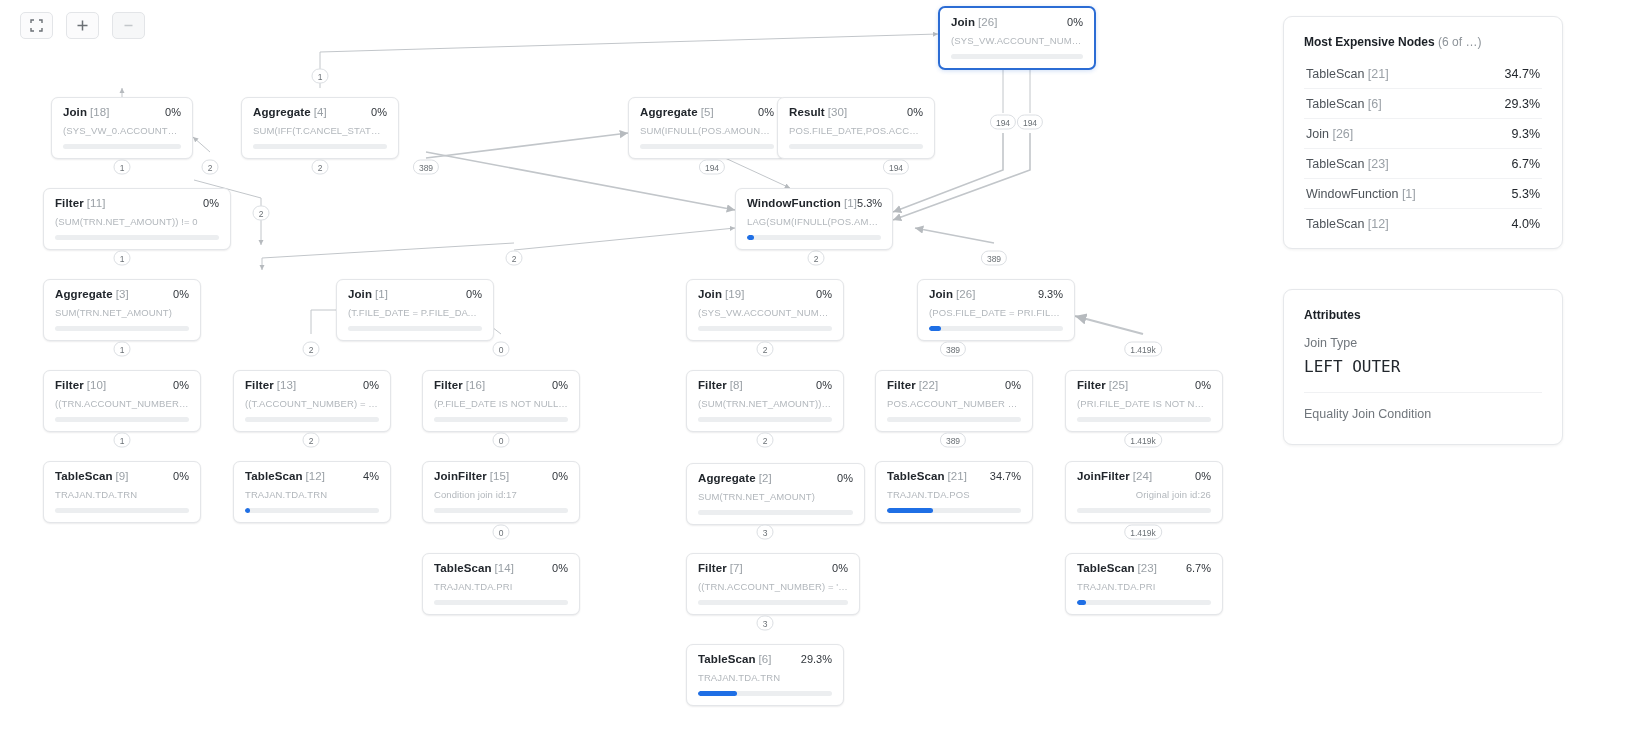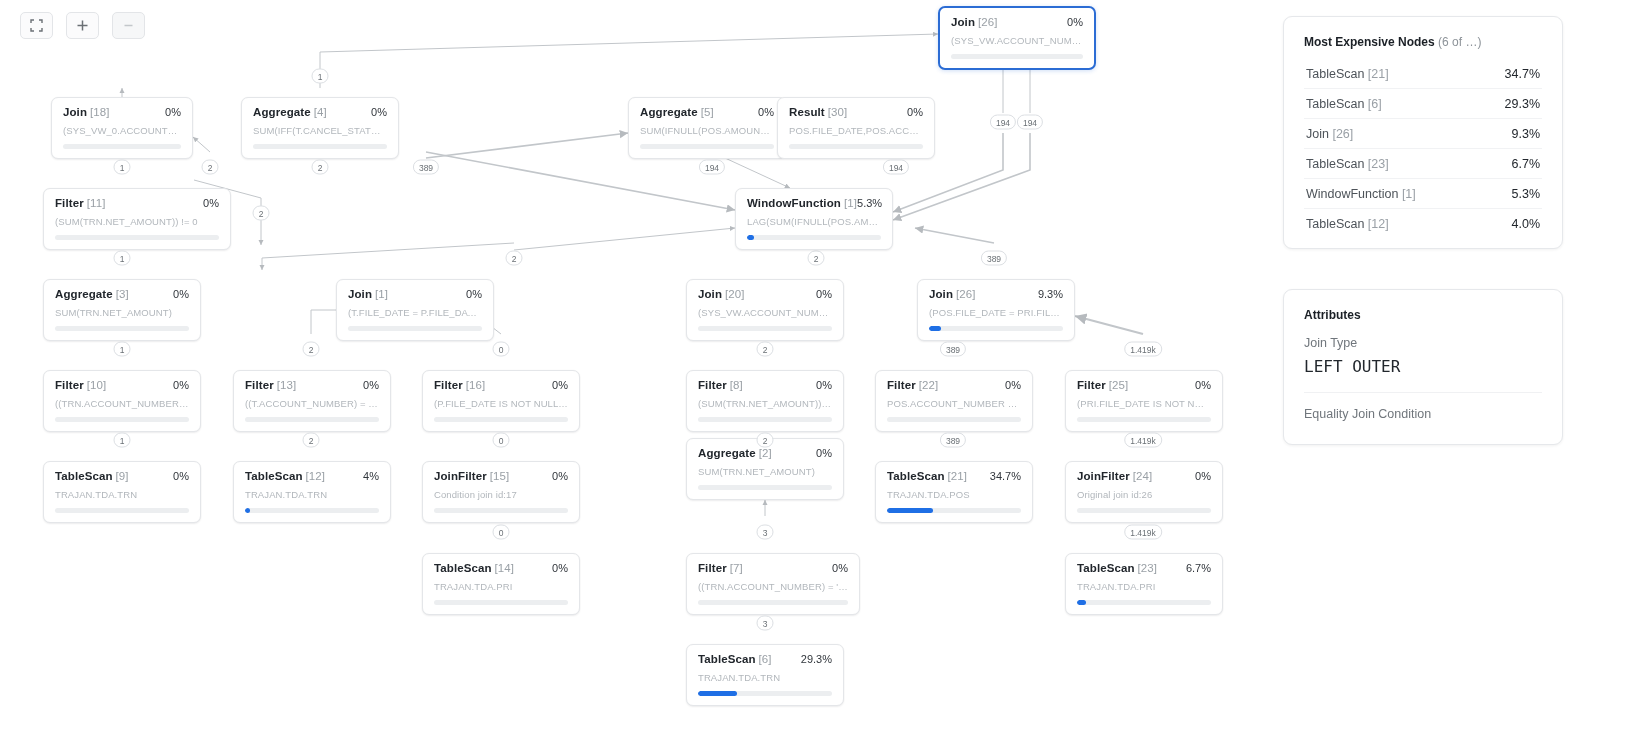--- a/index.html
+++ b/index.html
@@ -277,21 +277,21 @@
             <div class="node-title"><span>Join</span><span class="node-id">[1]</span></div>
             <div class="node-pct">0%</div>
           </div>
           <div class="node-sub">(T.FILE_DATE = P.FILE_DATE) AND (T.SY...</div>
           <div class="bar-track">
             <div class="bar-fill" style="width: 0%; background: transparent;"></div>
           </div>
         </div>
         <div class="node" style="left: 686px; top: 279px; width: 158px;">
           <div class="node-head">
-            <div class="node-title"><span>Join</span><span class="node-id">[20]</span></div>
+            <div class="node-title"><span>Join</span><span class="node-id">[19]</span></div>
             <div class="node-pct">0%</div>
           </div>
           <div class="node-sub">(SYS_VW.ACCOUNT_NUMBER_0 = T.AC...</div>
           <div class="bar-track">
             <div class="bar-fill" style="width: 0%; background: transparent;"></div>
           </div>
         </div>
         <div class="node" style="left: 917px; top: 279px; width: 158px;">
           <div class="node-head">
             <div class="node-title"><span>Join</span><span class="node-id">[26]</span></div>
@@ -385,41 +385,41 @@
         <div class="node" style="left: 422px; top: 461px; width: 158px;">
           <div class="node-head">
             <div class="node-title"><span>JoinFilter</span><span class="node-id">[15]</span></div>
             <div class="node-pct">0%</div>
           </div>
           <div class="node-sub">Condition join id:17</div>
           <div class="bar-track">
             <div class="bar-fill" style="width: 0%; background: transparent;"></div>
           </div>
         </div>
-        <div class="node" style="left: 686px; top: 438px; width: 158px;">
+        <div class="node" style="left: 686px; top: 463px; width: 179px;">
           <div class="node-head">
             <div class="node-title"><span>Aggregate</span><span class="node-id">[2]</span></div>
             <div class="node-pct">0%</div>
           </div>
           <div class="node-sub">SUM(TRN.NET_AMOUNT)</div>
           <div class="bar-track">
             <div class="bar-fill" style="width: 0%; background: transparent;"></div>
           </div>
         </div>
         <div class="node" style="left: 875px; top: 461px; width: 158px;">
           <div class="node-head">
             <div class="node-title"><span>TableScan</span><span class="node-id">[21]</span></div>
             <div class="node-pct">34.7%</div>
           </div>
           <div class="node-sub">TRAJAN.TDA.POS</div>
           <div class="bar-track">
             <div class="bar-fill" style="width: 34.7%; background: rgb(31, 111, 229);"></div>
           </div>
         </div>
-        <div class="node" style="left: 1065px; top: 461px; width: 158px;">
+        <div class="node" style="left: 1065px; top: 461px; width: 158px; text-align: right;">
           <div class="node-head">
             <div class="node-title"><span>JoinFilter</span><span class="node-id">[24]</span></div>
             <div class="node-pct">0%</div>
           </div>
           <div class="node-sub">Original join id:26</div>
           <div class="bar-track">
             <div class="bar-fill" style="width: 0%; background: transparent;"></div>
           </div>
         </div>
         <div class="node" style="left: 422px; top: 553px; width: 158px;">

